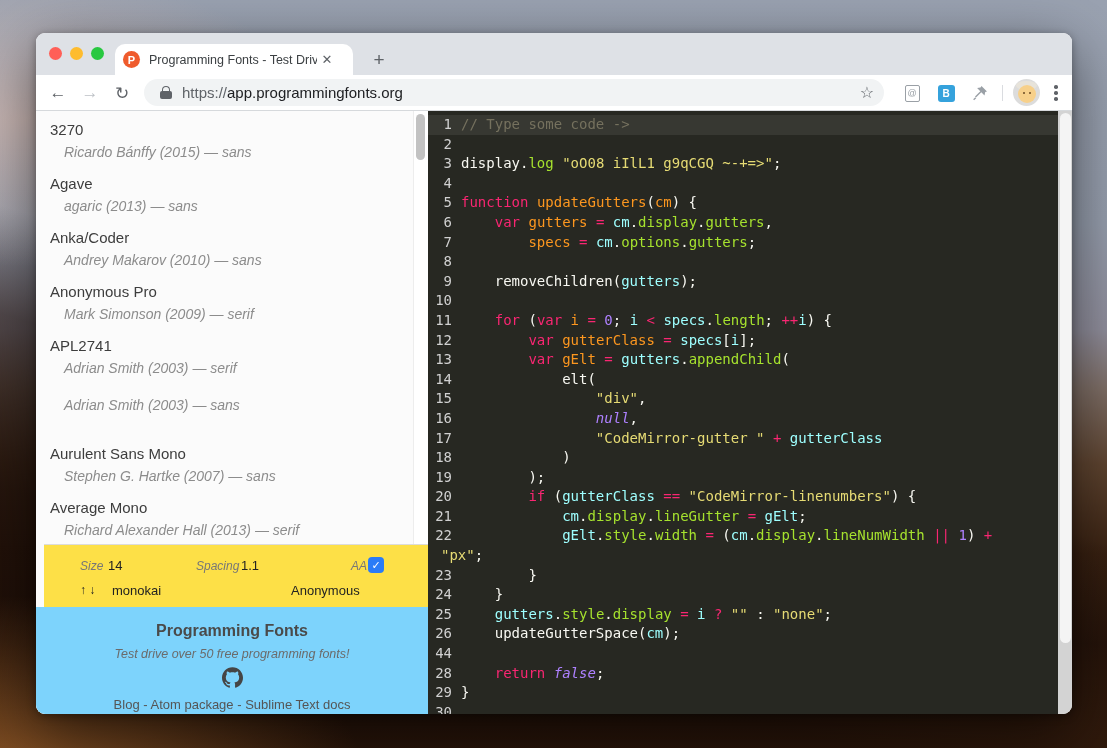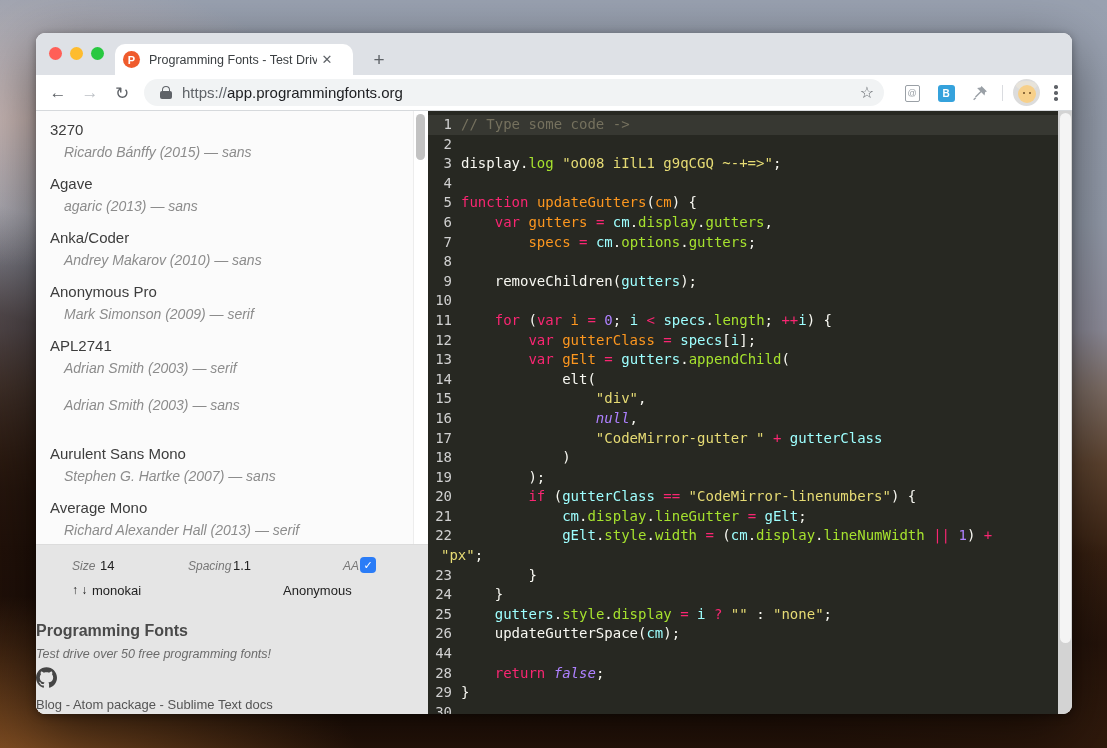--- a/index.html
+++ b/index.html
@@ -62,26 +62,26 @@
   .dots i{width:3.5px;height:3.5px;border-radius:50%;background:#5f6368;}
   
   .content{flex:1;display:flex;min-height:0;}
   .sidebar{width:392px;flex:none;background:#fbfbfb;display:flex;flex-direction:column;position:relative;min-height:0;}
   .fontlist{height:433px;overflow:hidden;position:relative;}
   .fontitem{height:54px;padding:10px 0 0 14px;box-sizing:border-box;cursor:pointer;}
   .fontname{font-size:15px;color:#3d3d3d;}
   .fontmeta{margin:6px 0 0 14px;font-size:14px;font-style:italic;color:#8c8c8c;}
   .sb-scroll{position:absolute;right:0;top:0;width:14px;height:433px;background:#ffffff;border-left:1px solid #ededed;}
   .sb-thumb{position:absolute;left:2px;top:3px;width:9px;height:46px;border-radius:5px;background:#c2c2c2;}
-  .controls{height:62px;flex:none;background:#e5e5e5;border-top:1px solid #dcdcdc;position:relative;font-size:12px;}
+  .controls{height:62px;flex:none;background:#fde047;border-top:1px solid #dcdcdc;position:relative;font-size:12px;margin-left:8px;}
   .ctl-label{position:absolute;font-style:italic;color:#777;}
   .ctl-value{position:absolute;color:#222;font-size:13px;}
   .checkbox{position:absolute;width:16px;height:16px;border-radius:4px;background:#2a7cf7;color:#fff;
     font-size:11px;display:flex;align-items:center;justify-content:center;}
-  .footer{flex:1;background:#e5e5e5;text-align:left;color:#555;}
+  .footer{flex:1;background:#7dd3fc;text-align:center;color:#555;}
   .f-title{margin-top:15px;font-size:16px;font-weight:bold;color:#4a4a4a;}
   .f-tag{margin-top:7px;font-size:12.5px;font-style:italic;color:#6b6b6b;}
   .gh{margin-top:6px;}
   .gh svg{width:21px;height:21px;fill:#454545;}
   .f-links{margin-top:5px;font-size:13px;color:#555;}
   .f-links a{color:#555;text-decoration:none;}
   
   .editor{flex:1;background:#272822;overflow:hidden;position:relative;padding-top:4px;box-sizing:border-box;
     font-family:"DejaVu Sans Mono","Liberation Mono",monospace;font-size:14px;}
   .cmline{display:flex;height:19.6px;line-height:19.6px;white-space:pre;}
@@ -191,21 +191,21 @@
         </div>
 
         <div class="controls">
           <span class="ctl-label" style="left:36px;top:14px;">Size</span>
           <span class="ctl-value" style="left:64px;top:13px;">14</span>
           <span class="ctl-label" style="left:152px;top:14px;">Spacing</span>
           <span class="ctl-value" style="left:197px;top:13px;">1.1</span>
           <span class="ctl-label" style="left:307px;top:14px;">AA</span>
           <span class="checkbox" style="left:324px;top:12px;">✓</span>
           <span class="ctl-value" style="left:36px;top:38px;font-size:12px;">↑ ↓</span>
-          <span class="ctl-value" style="left:56px;top:38px;">monokai</span>
+          <span class="ctl-value" style="left:68px;top:38px;">monokai</span>
           <span class="ctl-value" style="left:247px;top:38px;">Anonymous</span>
         </div>
 
         <div class="footer">
           <div class="f-title">Programming Fonts</div>
           <div class="f-tag">Test drive over 50 free programming fonts!</div>
           <div class="gh">
             <svg viewBox="0 0 24 24">
                 <path d="M12 .297c-6.63 0-12 5.373-12 12 0 5.303 3.438 9.8 8.205 11.385.6.113.82-.258.82-.577 0-.285-.01-1.04-.015-2.04-3.338.724-4.042-1.61-4.042-1.61C4.422 18.07 3.633 17.7 3.633 17.7c-1.087-.744.084-.729.084-.729 1.205.084 1.838 1.236 1.838 1.236 1.07 1.835 2.809 1.305 3.495.998.108-.776.417-1.305.76-1.605-2.665-.3-5.466-1.332-5.466-5.93 0-1.31.465-2.38 1.235-3.22-.135-.303-.54-1.523.105-3.176 0 0 1.005-.322 3.3 1.23.96-.267 1.98-.399 3-.405 1.02.006 2.04.138 3 .405 2.28-1.552 3.285-1.23 3.285-1.23.645 1.653.24 2.873.12 3.176.765.84 1.23 1.91 1.23 3.22 0 4.61-2.805 5.625-5.475 5.92.42.36.81 1.096.81 2.22 0 1.606-.015 2.896-.015 3.286 0 .315.21.69.825.57C20.565 22.092 24 17.592 24 12.297c0-6.627-5.373-12-12-12"></path>
               </svg>

